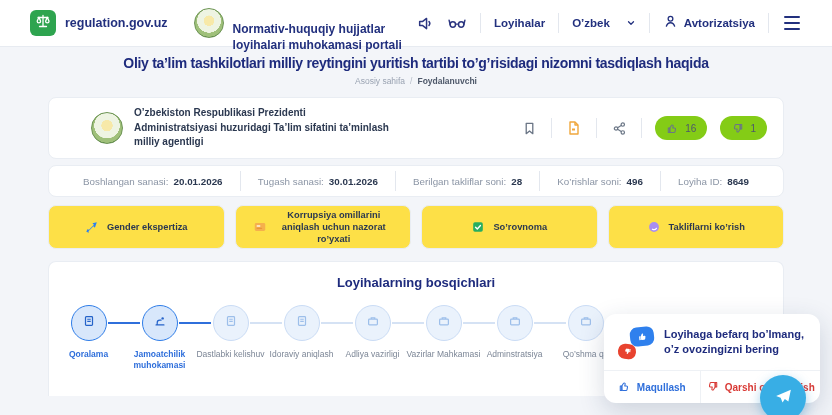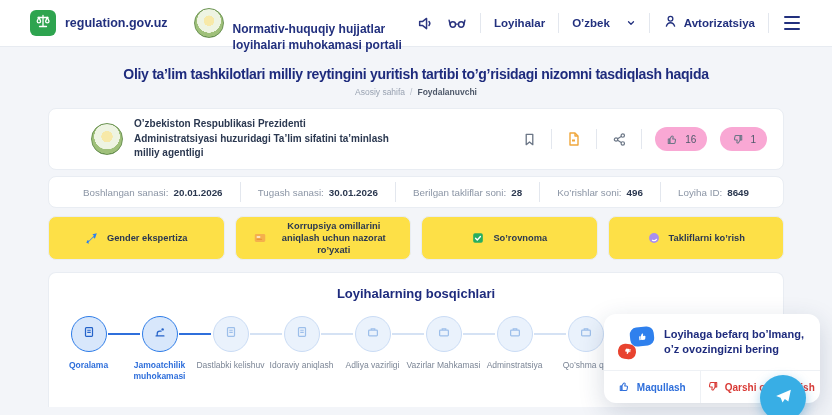--- a/index.html
+++ b/index.html
@@ -15,35 +15,35 @@
   .hdr-right { margin-left:auto; display:flex; align-items:center; gap:13px; color:#2b3580; }
   .hdr-ic { width:19px; height:19px; display:flex; align-items:center; justify-content:center; cursor:pointer; color:#2b3580; }
   .vdiv { width:1px; height:20px; background:#e3e7ee; }
   .hdr-link { font-size:11.5px; font-weight:600; color:#22307e; cursor:pointer; }
   .lang { display:flex; align-items:center; gap:16px; cursor:pointer; }
   .auth { display:flex; align-items:center; gap:6px; cursor:pointer; }
   .burger { display:flex; flex-direction:column; gap:3.5px; cursor:pointer; padding:2px; }
   .burger span { display:block; width:16px; height:2.2px; border-radius:2px; background:#22307e; }
 
   
-  .hero-title { margin:19px 0 5px; text-align:center; font-size:14px; font-weight:700; color:#1e2b7d; letter-spacing:-0.3px; white-space:nowrap; }
+  .hero-title { margin:8px 0 5px; text-align:center; font-size:14px; font-weight:700; color:#1e2b7d; letter-spacing:-0.3px; white-space:nowrap; }
   .breadcrumb { display:flex; justify-content:center; align-items:center; gap:5px; font-size:8.5px; }
   .bc-home { color:#9aa3b2; cursor:pointer; }
   .bc-sep { color:#b6bdc9; }
   .bc-cur { color:#4e586a; font-weight:600; }
 
   
   .card { background:#fff; border:1px solid #e9edf3; border-radius:8px; margin-left:48px; margin-right:48px; }
   .proj-card { margin-top:11px; height:62px; display:flex; align-items:center; padding:0 16px; }
   .agency-emblem { width:32px; height:32px; flex:0 0 auto; }
   .agency-name { width:255px; margin-left:11px; font-size:10px; font-weight:600; color:#2b3850; line-height:1.45; }
   .proj-tools { margin-left:auto; display:flex; align-items:center; gap:13px; color:#68738312; }
   .tool-btn { width:18px; height:18px; display:flex; align-items:center; justify-content:center; color:#6b7686; cursor:pointer; }
   .tool-btn.doc { color:#f0a73c; }
-  .pill { display:flex; align-items:center; gap:6px; background:#f9a8d4; border-radius:13px; height:24px; padding:0 11px; font-size:10px; color:#4e586a; cursor:pointer; }
+  .pill { display:flex; align-items:center; gap:6px; background:#84cc16; border-radius:13px; height:24px; padding:0 11px; font-size:10px; color:#4e586a; cursor:pointer; }
   .pill .tico { color:#6b7686; display:flex; }
 
   
   .stats-card { margin-top:6px; height:32px; display:flex; align-items:center; justify-content:space-between; padding:0 34px; }
   .stat { display:flex; align-items:center; gap:5px; white-space:nowrap; }
   .stat-label { font-size:9.8px; color:#8b95a5; }
   .stat-value { font-size:9.8px; font-weight:700; color:#2b3850; }
 
   
   .actions { margin:8px 48px 0; display:flex; gap:10px; }

